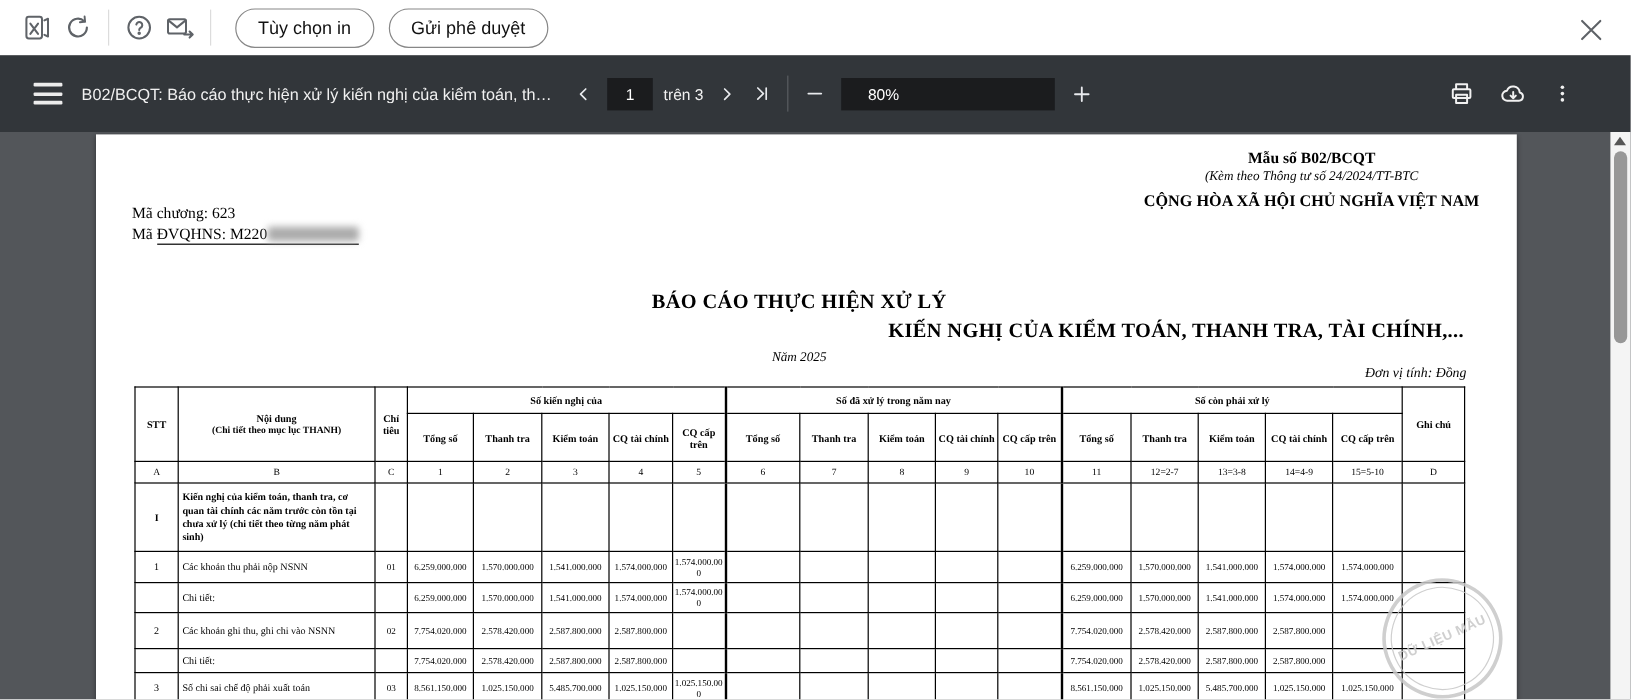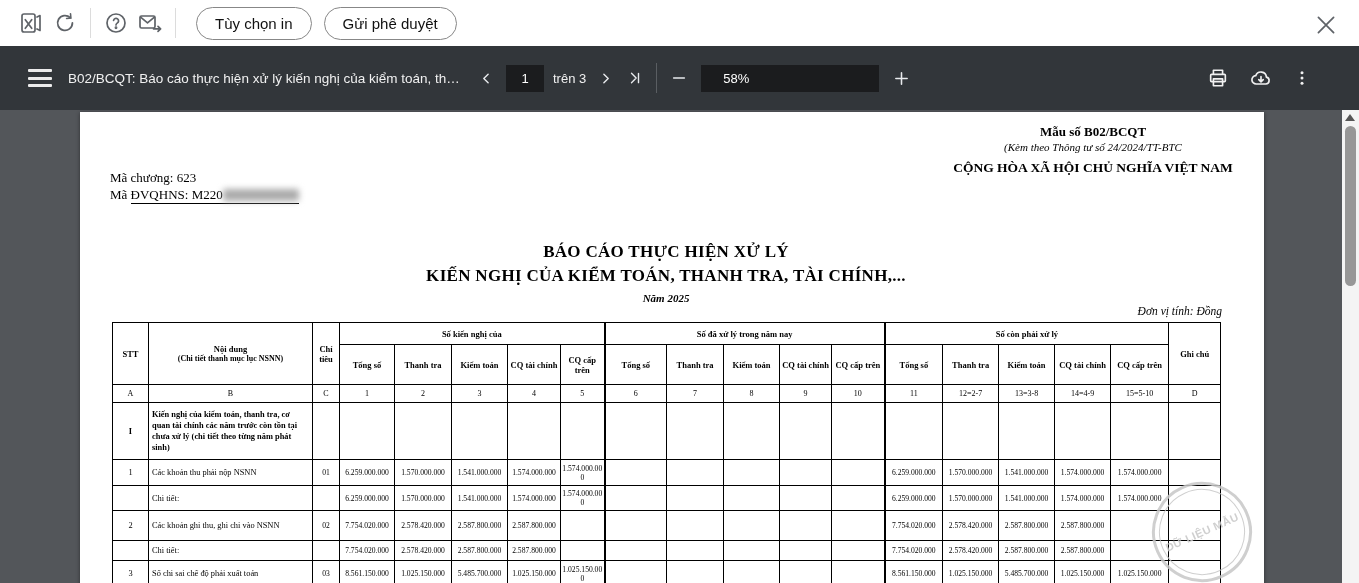--- a/index.html
+++ b/index.html
@@ -51,22 +51,22 @@
 
   .form-block { position:absolute; right:18px; top:12px; width:306px; text-align:center; }
   .form-no { font-size:13px; font-weight:bold; }
   .form-it { font-size:11px; font-style:italic; line-height:14px; }
   .motto1 { font-size:13.5px; font-weight:bold; margin-top:6px; }
   .motto2 { font-size:13px; font-weight:bold; text-decoration:underline;
             text-underline-offset:3px; margin-top:2px; }
 
   .rpt-title { position:absolute; left:32px; top:130px; width:1108px; text-align:center; }
   .rpt-title .l1 { font-size:17px; font-weight:bold; letter-spacing:.3px; }
-  .rpt-title .l2 { font-size:17px; font-weight:bold; letter-spacing:.3px; margin-top:4px; }
-  .rpt-title .yr { font-size:11px; font-style:italic; font-weight:bold; margin-top:6px; }
+  .rpt-title .l2 { font-size:17px; font-weight:bold; letter-spacing:.3px; margin-top:4px;text-align:right; }
+  .rpt-title .yr { font-size:11px; font-style:italic; font-weight:normal; margin-top:6px; }
   .unit-note { position:absolute; right:42px; top:193px; font-size:11.5px; font-style:italic; }
 
   
   .tblwrap { position:absolute; left:32px; top:210px; }
   table { border-collapse:collapse; table-layout:fixed; width:1108px; border:1.5px solid #000;
           font-family:"Liberation Serif", serif; }
   th, td { border:1px solid #000; overflow:hidden; }
   thead th { font-weight:bold; font-size:8.5px; line-height:10px; text-align:center;
              padding:1px; }
   .nd2 { font-size:8px; font-weight:bold; }
@@ -168,21 +168,21 @@
             <path d="M6 4l8 8-8 8M18 4v16"></path>
           </svg>
       </button>
       <div class="tdiv"></div>
       <button class="tbtn">
         <svg width="16" height="16" viewBox="0 0 24 24" fill="none" stroke="#e8eaed" stroke-width="2.4" stroke-linecap="round">
             <path d="M4 12h16"></path>
           </svg>
       </button>
       <div class="blackbox zoombox">
-        <span>58%</span>
+        <span>80%</span>
       </div>
       <button class="tbtn">
         <svg width="17" height="17" viewBox="0 0 24 24" fill="none" stroke="#e8eaed" stroke-width="2.2" stroke-linecap="round">
             <path d="M12 4v16M4 12h16"></path>
           </svg>
       </button>
     </div>
 
     <div class="rightgrp">
       <button class="tbtn">
@@ -253,21 +253,21 @@
               <col style="width: 56px;">
               <col style="width: 56px;">
               <col style="width: 58px;">
               <col style="width: 52px;">
             </colgroup>
             <thead>
               <tr style="height: 22px;">
                 <th rowspan="2">STT</th>
                 <th rowspan="2">
                   <div>Nội dung</div>
-                  <div class="nd2">(Chi tiết thanh mục lục NSNN)</div>
+                  <div class="nd2">(Chi tiết theo mục lục THANH)</div>
                 </th>
                 <th rowspan="2">Chỉ tiêu</th>
                 <th colspan="5">Số kiến nghị của</th>
                 <th colspan="5" class="gstart">Số đã xử lý trong năm nay</th>
                 <th colspan="5" class="gstart">Số còn phải xử lý</th>
                 <th rowspan="2">Ghi chú</th>
               </tr>
               <tr style="height: 40px;">
                 <th>Tổng số</th>
                 <th>Thanh tra</th>

